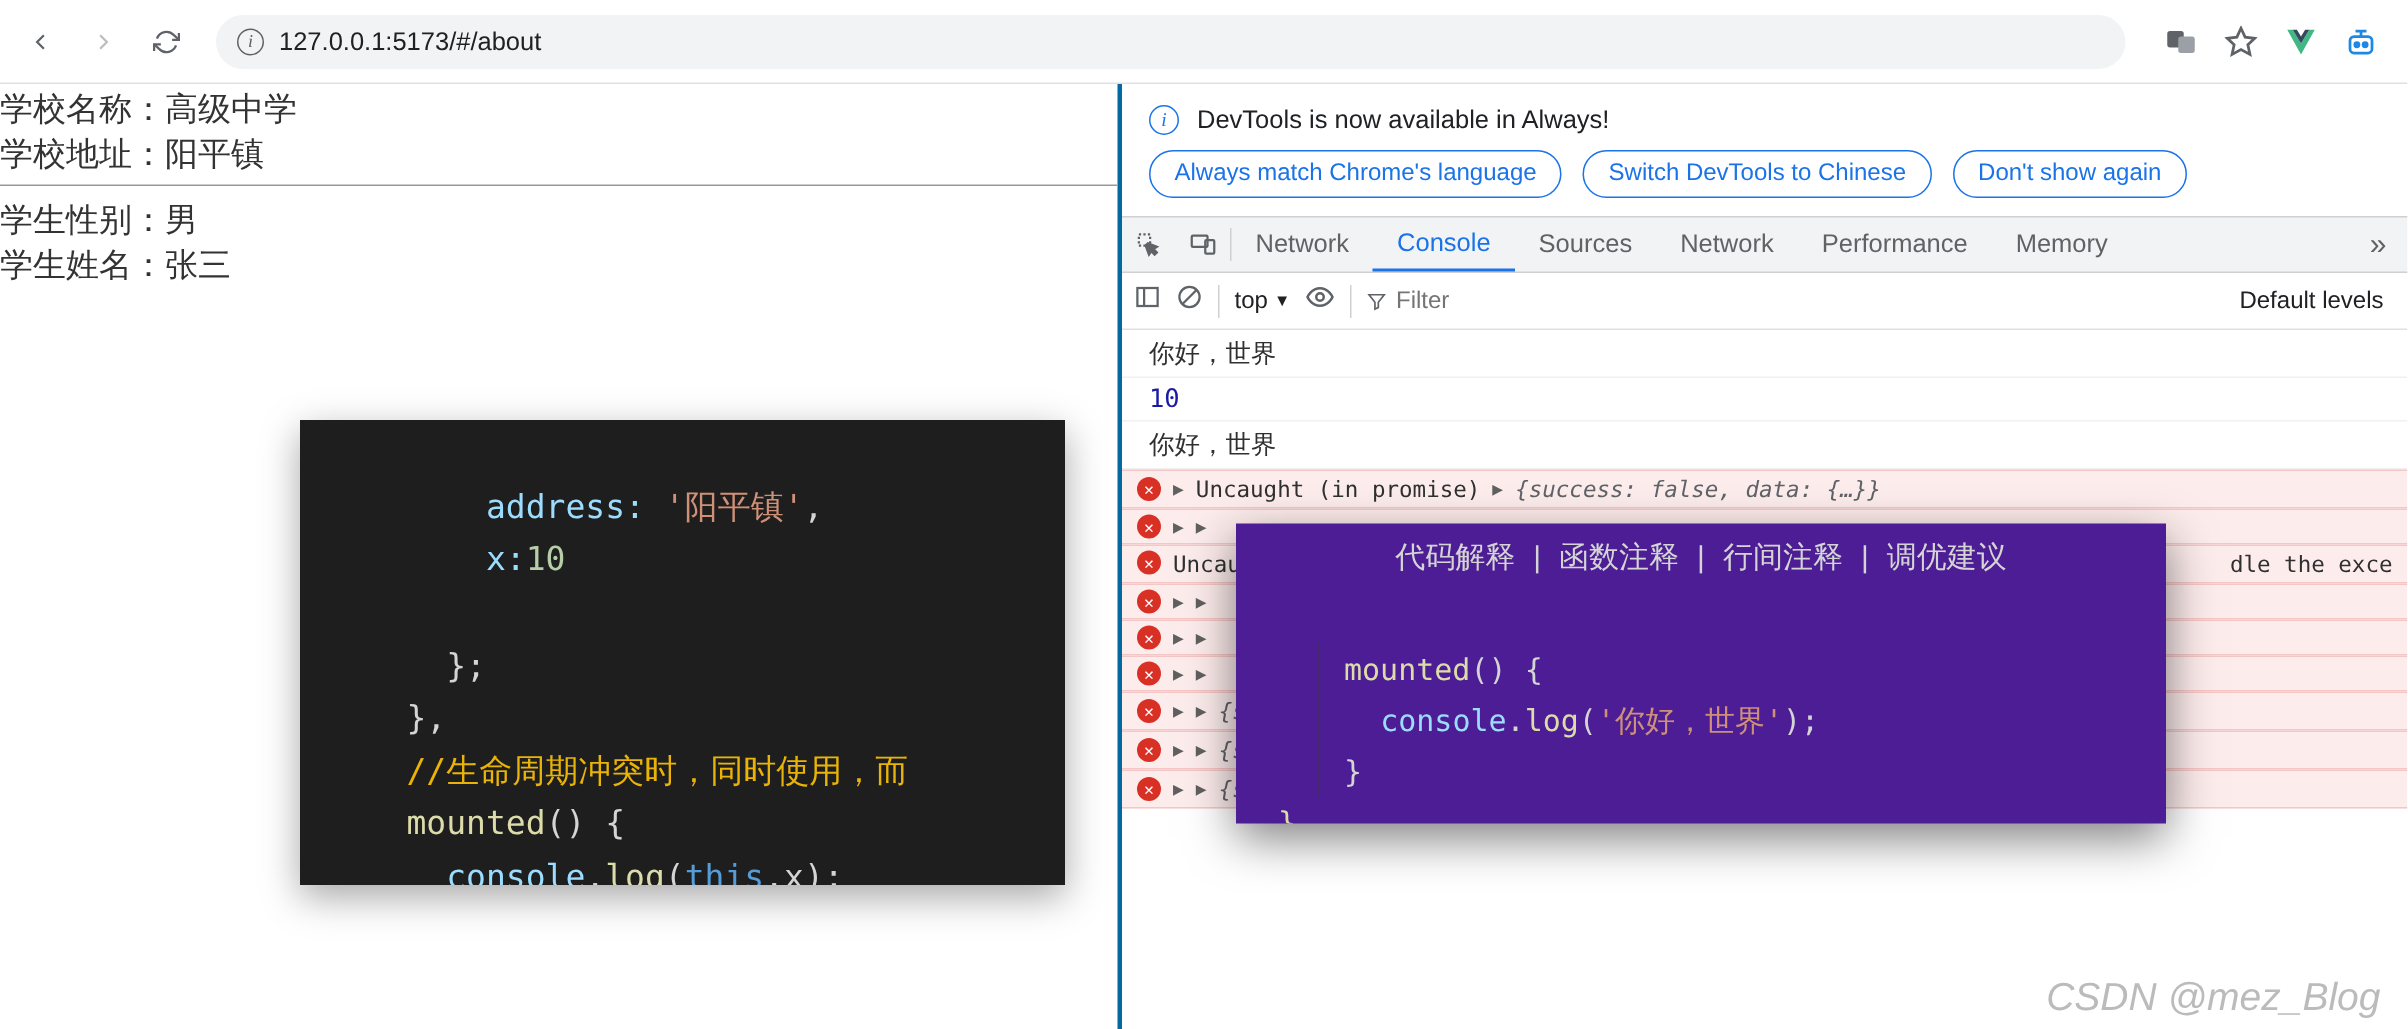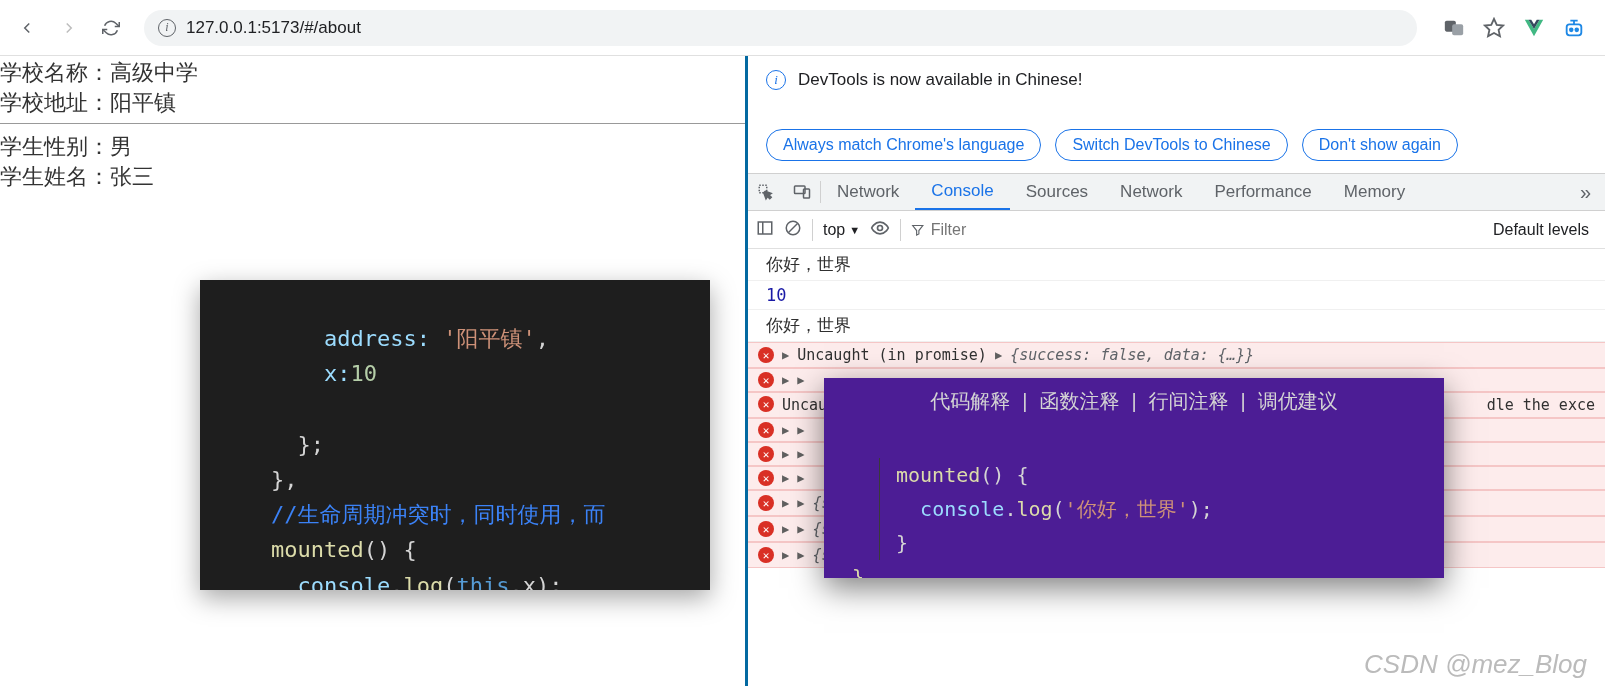--- a/index.html
+++ b/index.html
@@ -21,30 +21,30 @@
 .page { width: 748px; border-right: 3px solid #0369a1; position: relative; font-size: 22px; line-height: 1.35; }
 .page .info { padding: 2px 0 0 0; }
 .page hr { border: none; border-top: 1px solid #999; margin: 6px 0; }
 
 
 .code-float-left { position: absolute; left: 200px; top: 224px; width: 510px; height: 310px; background: #1e1e1e; color: #d4d4d4; font-family: Consolas, monospace; font-size: 22px; line-height: 1.6; padding: 6px 18px; box-shadow: 0 8px 24px rgba(0,0,0,0.35); overflow: hidden; white-space: pre; }
 .tok-prop { color: #9cdcfe; }
 .tok-str { color: #ce9178; }
 .tok-num { color: #b5cea8; }
 .tok-punc { color: #d4d4d4; }
-.tok-comm { color: #3b82f6; }
+.tok-comm { color: #eab308; }
 .tok-func { color: #dcdcaa; }
 .tok-kw { color: #569cd6; }
 .tok-method { color: #dcdcaa; }
 
 
 .devtools { flex: 1; display: flex; flex-direction: column; background: #fff; }
 .dt-banner { padding: 14px 18px 10px; display: flex; align-items: center; gap: 12px; font-size: 17px; color: #202124; }
 .info-circle { width: 20px; height: 20px; border: 1.5px solid #1a73e8; border-radius: 50%; color: #1a73e8; display: flex; align-items: center; justify-content: center; font-size: 13px; font-family: serif; font-style: italic; }
-.dt-banner-btns { padding: 0 18px 12px; display: flex; gap: 14px; margin-top: 29px; }
+.dt-banner-btns { padding: 0 18px 12px; display: flex; gap: 14px; }
 .pill-btn { border: 1px solid #1a73e8; color: #1a73e8; background: #fff; border-radius: 16px; padding: 6px 16px; font-size: 16px; }
 
 .dt-tabs { display: flex; align-items: center; border-top: 1px solid #d0d0d0; border-bottom: 1px solid #d0d0d0; height: 38px; background: #f1f3f4; }
 .dt-tab-icon { width: 36px; display: flex; align-items: center; justify-content: center; color: #5f6368; font-size: 16px; }
 .dt-tab { padding: 0 16px; height: 100%; display: flex; align-items: center; font-size: 17px; color: #5f6368; }
 .dt-tab.active { color: #1a73e8; border-bottom: 2px solid #1a73e8; }
 .dt-more { margin-left: auto; padding: 0 14px; color: #5f6368; font-size: 20px; }
 
 .dt-toolbar { display: flex; align-items: center; height: 38px; border-bottom: 1px solid #e0e0e0; padding: 0 8px; gap: 10px; font-size: 16px; color: #5f6368; }
 .dt-tb-sep { width: 1px; height: 22px; background: #d0d0d0; }
@@ -145,21 +145,21 @@
 <span>    </span><span class="tok-punc">},</span>
 <span>    </span><span class="tok-comm">//生命周期冲突时，同时使用，而</span>
 <span>    </span><span class="tok-func">mounted</span><span class="tok-punc">() {</span>
 <span>      </span><span class="tok-prop">console</span><span class="tok-punc">.</span><span class="tok-method">log</span><span class="tok-punc">(</span><span class="tok-kw">this</span><span class="tok-punc">.x);</span>
 </div>
   </div>
 
   <div class="devtools">
     <div class="dt-banner">
       <span class="info-circle">i</span>
-      <span>DevTools is now available in Chinese!</span>
+      <span>DevTools is now available in Always!</span>
     </div>
     <div class="dt-banner-btns">
       <button class="pill-btn">Always match Chrome's language</button>
       <button class="pill-btn">Switch DevTools to Chinese</button>
       <button class="pill-btn">Don't show again</button>
     </div>
 
     <div class="dt-tabs">
       <div class="dt-tab-icon">
           <svg width="18" height="18" viewBox="0 0 24 24" fill="none" stroke="#5f6368" stroke-width="2">

